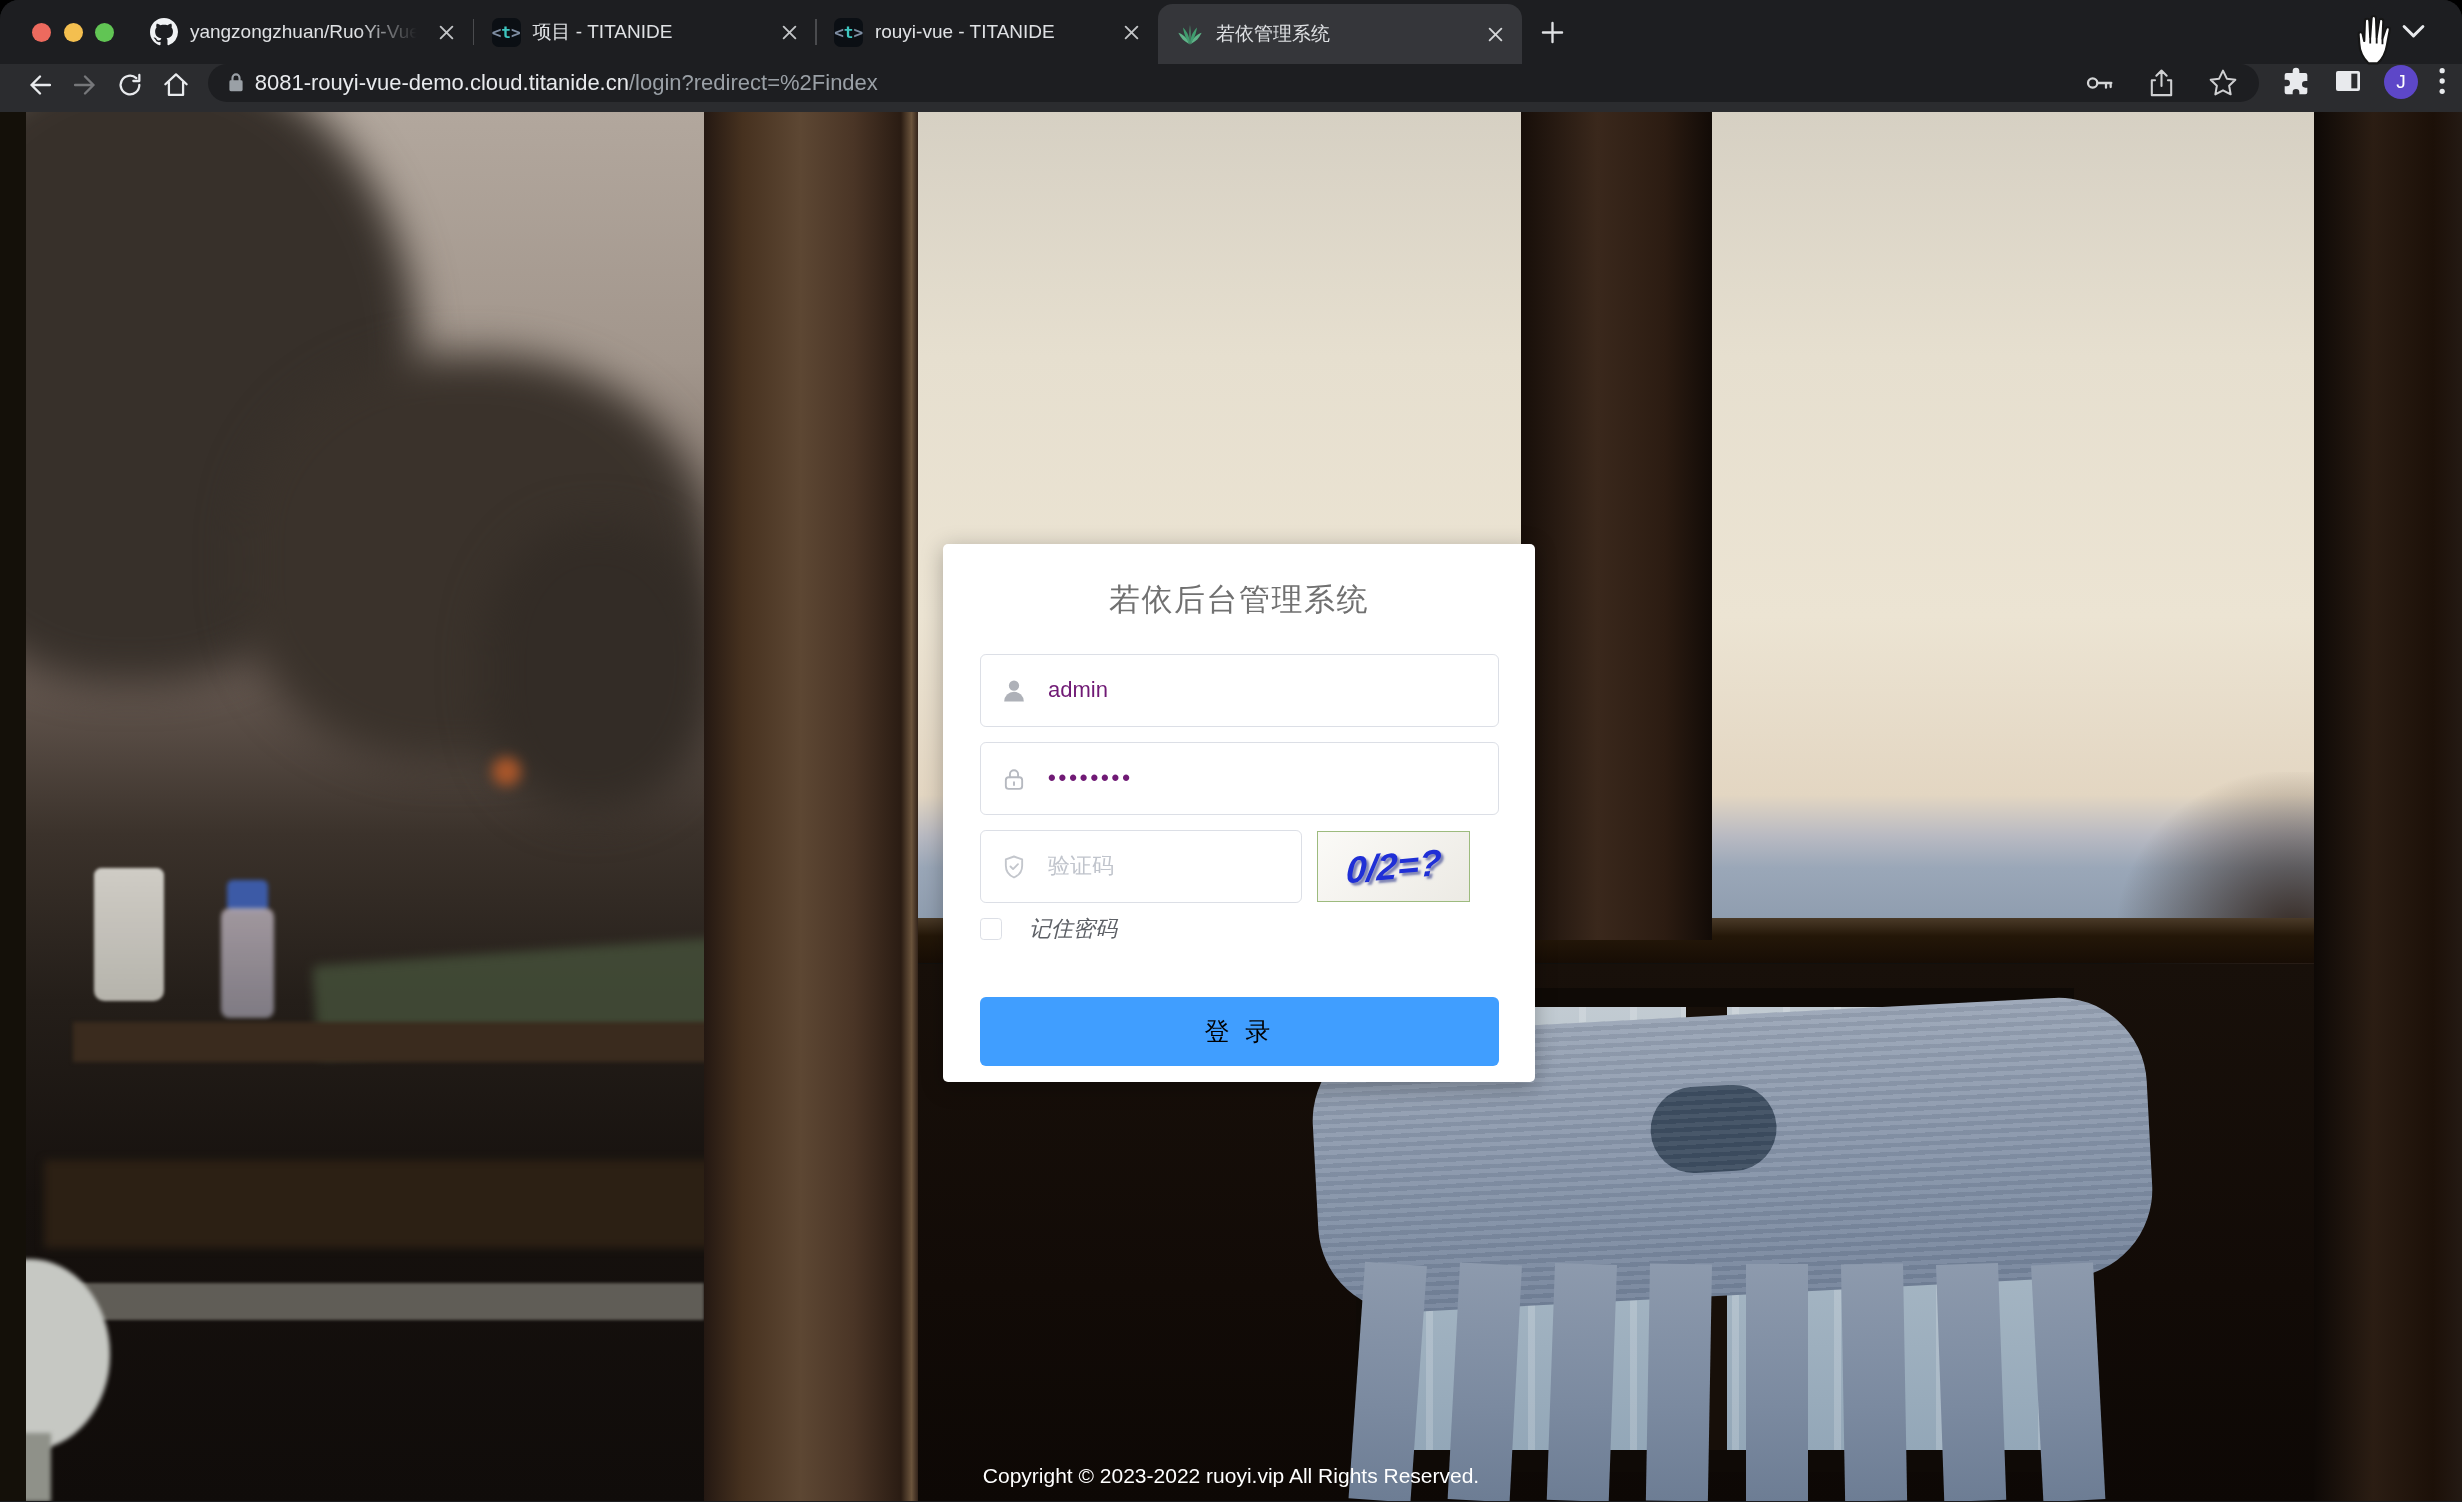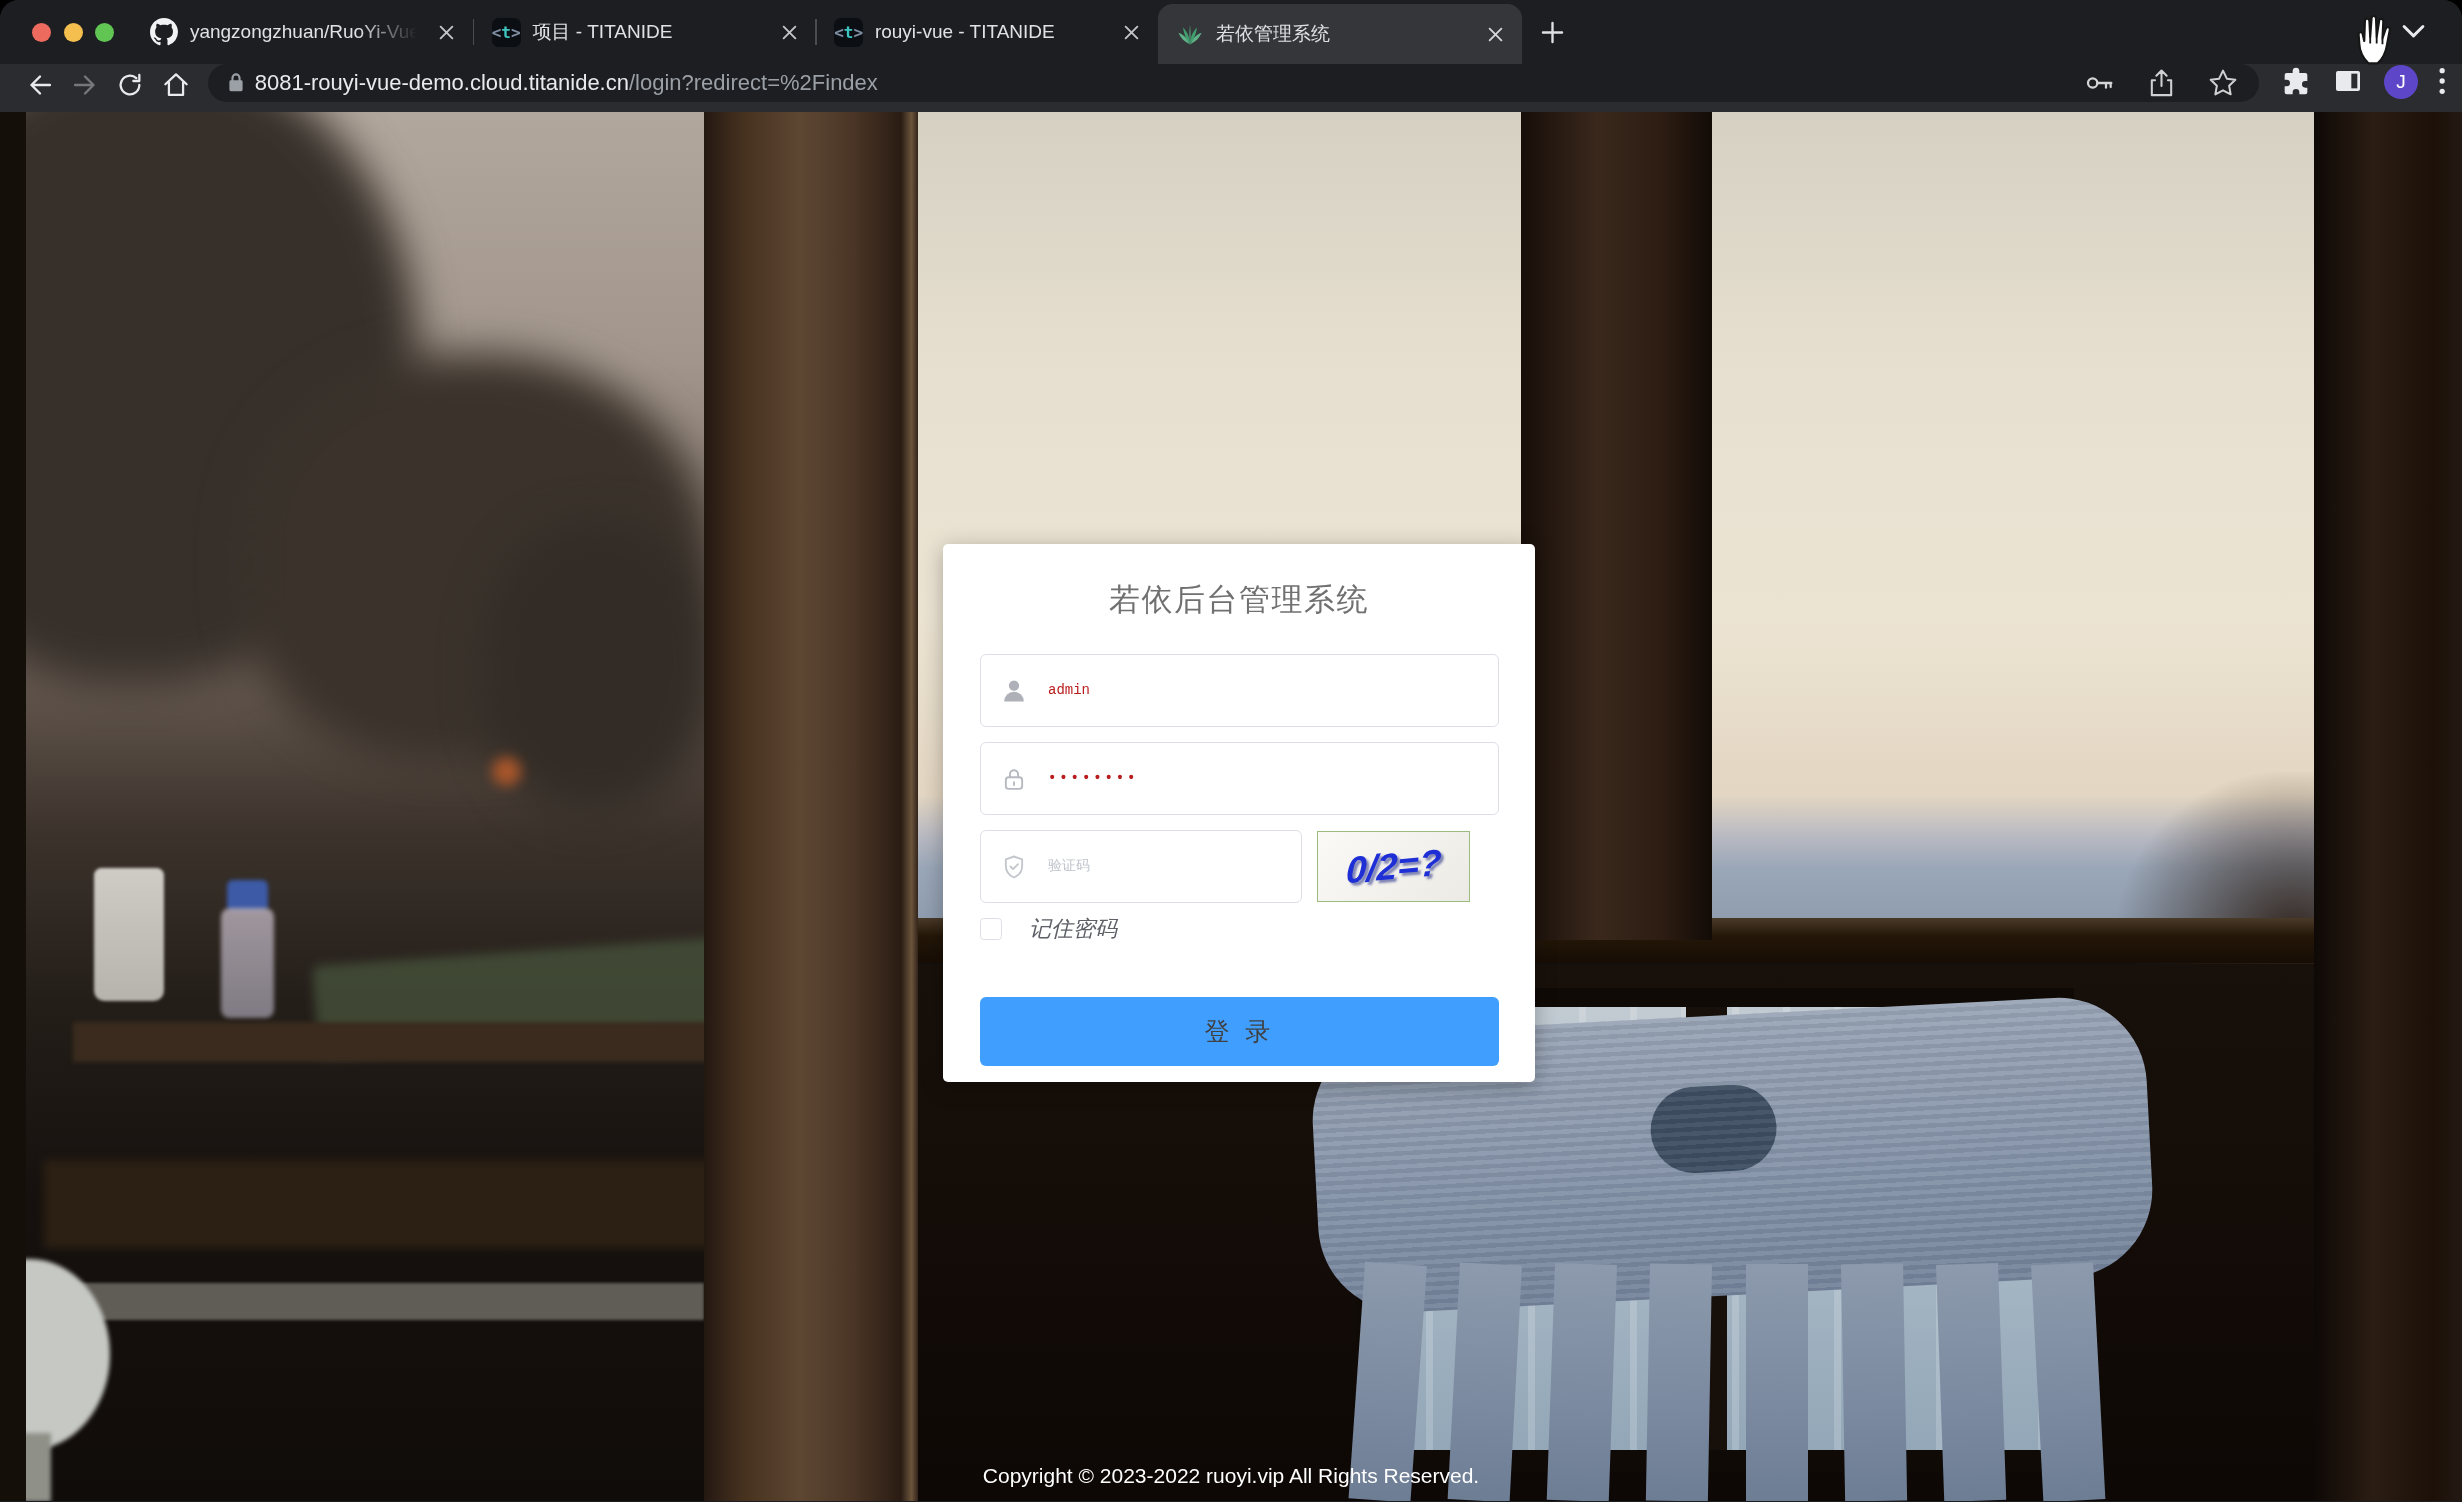--- a/index.html
+++ b/index.html
@@ -90,33 +90,33 @@
   .slat { top:1152px; width:62px; height:237px; transform-origin:50% 0;
     background:linear-gradient(180deg,#8d9aad,#7b8aa0 60%,#6d7d94); }
 
   
   .card { left:943px; top:432px; width:592px; height:538px; background:#fff; border-radius:5px;
           box-shadow:0 4.4px 22px rgba(0,0,0,.28); z-index:20; }
   .card-title { position:absolute; top:35px; left:0; width:100%; text-align:center;
           font-size:31px; color:#707070; font-weight:500; letter-spacing:1.5px; }
   .field { position:absolute; left:37px; width:519px; height:73px; border:1.5px solid #dcdfe6; border-radius:5.9px; background:#fff; }
   .field input { position:absolute; left:67px; top:0; width:432px; height:70px; border:none; outline:none;
-          font-size:14px; color:#b91c1c; background:transparent; font-family:Liberation Mono, monospace; }
+          font-size:22px; color:#701a75; background:transparent; font-family:Liberation Sans, sans-serif; }
   .field input::placeholder { color:#c0c4cc; }
   .field .f-icon { position:absolute; left:19px; top:50%; transform:translateY(-50%); width:28px; height:28px; }
   .pw { letter-spacing:2.9px; font-size:19px; color:#3a3d40; font-weight:bold; }
   .captcha-img { position:absolute; left:374px; top:287px; width:153px; height:71px; border:1.5px solid #9dbb7e;
           background:linear-gradient(135deg,#fbfaf7,#eceae4); display:flex; align-items:center; justify-content:center; }
   .captcha-text { font-size:37px; font-style:italic; font-weight:bold; color:#1f2fd6;
           transform:rotate(-5deg) skewX(-8deg); text-shadow:2.9px 2.9px 2.2px rgba(28,38,130,.55); }
   .remember { position:absolute; left:37px; top:370px; display:flex; align-items:center; gap:27px;font-style:italic; }
   .checkbox { width:22px; height:22px; border:1.5px solid #dcdfe6; border-radius:3.7px; background:#fff; }
   .remember-label { font-size:22px; color:#5d6066; }
   .login-btn { position:absolute; left:37px; top:453px; width:519px; height:69px; border:none; border-radius:5.9px;
-          background:#409eff; color:#404040; font-size:25px; letter-spacing:4.4px; font-family:"Liberation Sans", sans-serif; }
+          background:#409eff; color:#000000; font-size:25px; letter-spacing:4.4px; font-family:"Liberation Sans", sans-serif; }
   .footer { position:absolute; left:0; top:1352px; width:100%; text-align:center; color:#fff; font-size:21px; z-index:25; }
 </style>
 </head>
 <body>
 
 <div class="window">
 
   <div class="tabstrip">
     <div class="traffic">
       <span class="tl" style="background:#ed6a5e"></span>

